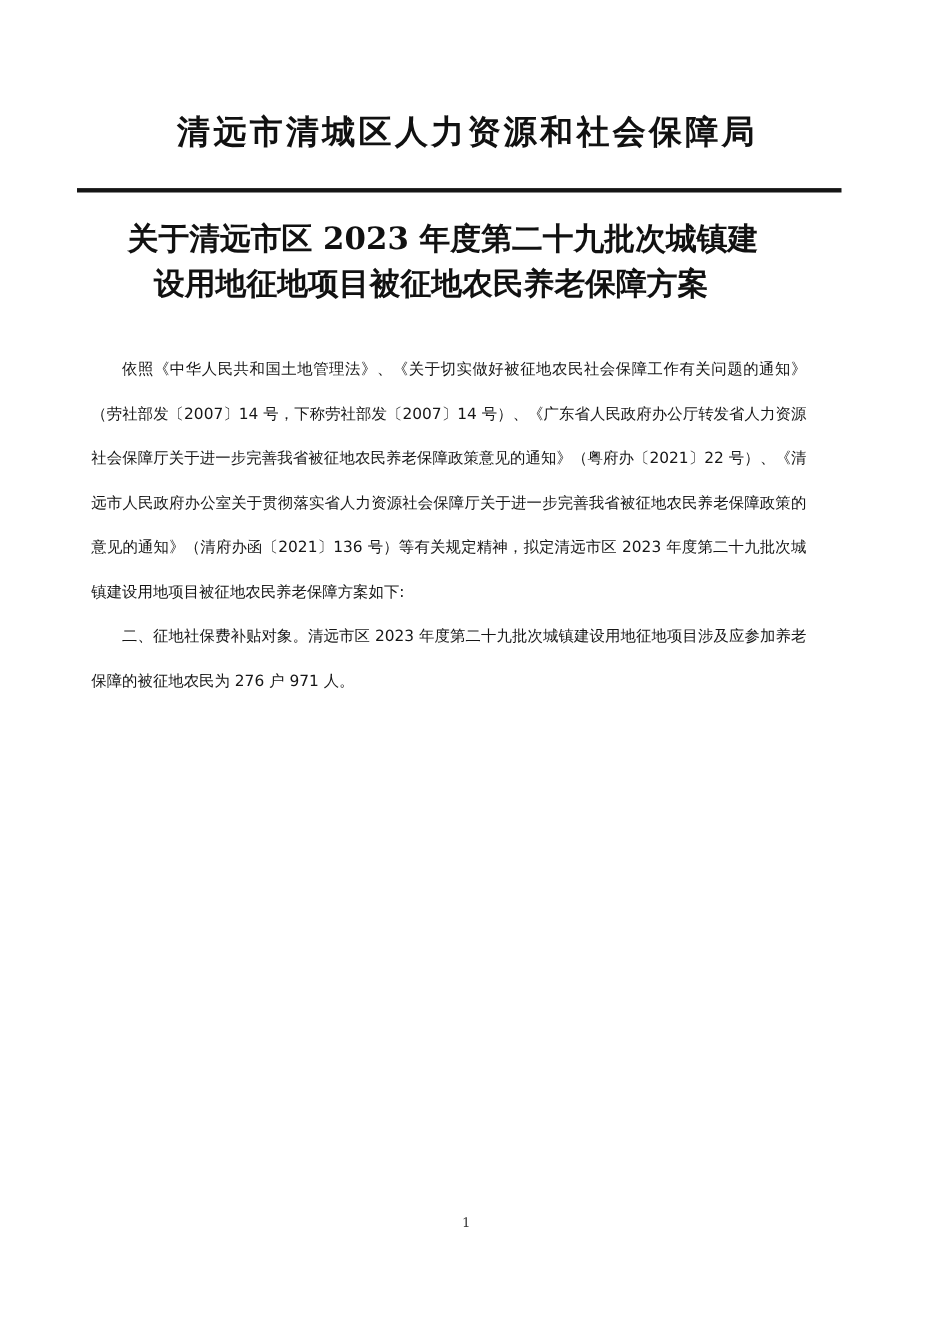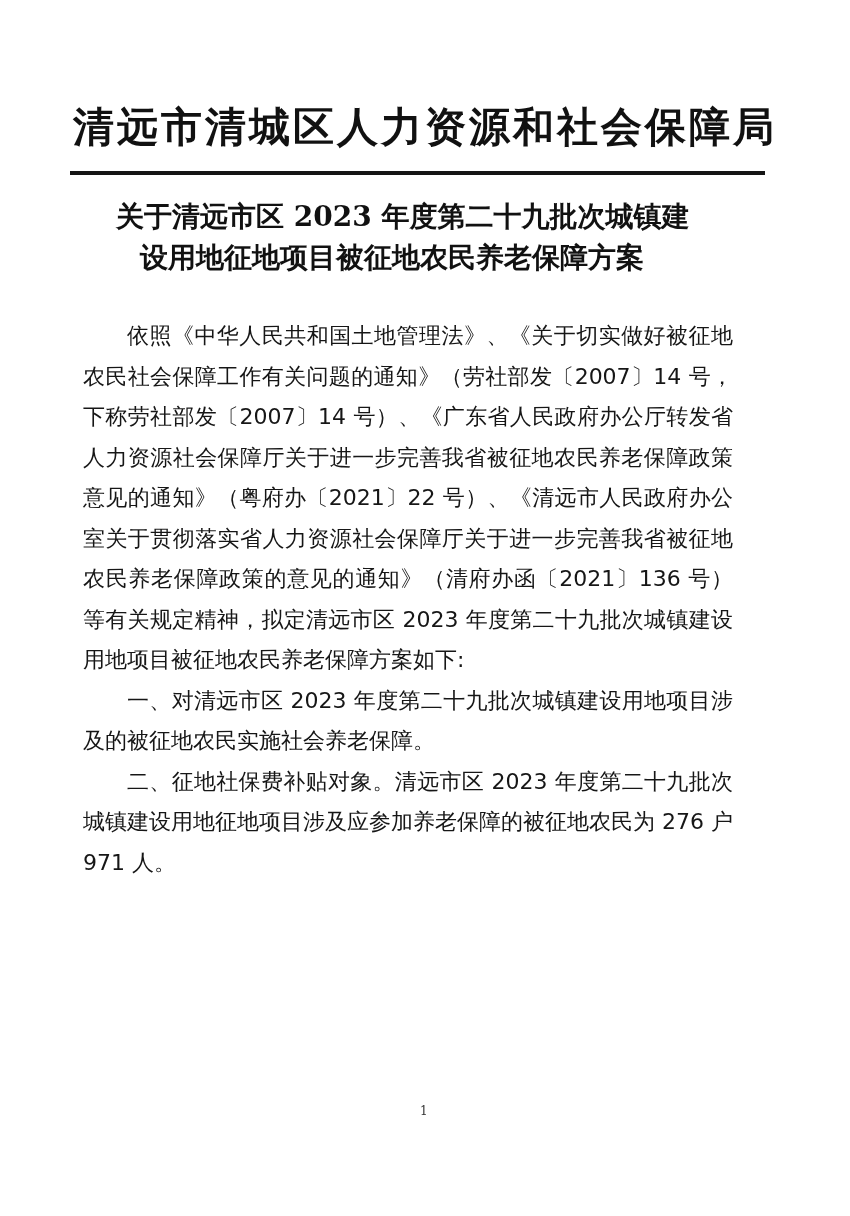--- a/index.html
+++ b/index.html
@@ -3,54 +3,53 @@
 <meta charset="utf-8">
 <style>
   html, body { margin: 0; padding: 0; }
   body {
     width: 850px; height: 1216px; background: #ffffff; position: relative;
     overflow: hidden; color: #111;
     font-family: "DejaVu Serif", "Liberation Serif", serif;
   }
   .header {
     position: absolute; left: 0; top: 100px; width: 850px; text-align: center;
-    font-family: "DejaVu Serif", serif; font-weight: bold; font-size: 41px;
+    font-family: "DejaVu Serif", serif; font-weight: bold; font-size: 30px;
     letter-spacing: 3px; color: #111;
   }
   .rule {
     position: absolute; left: 70px; top: 171px; width: 695px; height: 4px;
     background: #151515;
   }
   .title {
     position: absolute; left: 0; width: 850px;
     font-family: "DejaVu Serif", serif; font-weight: bold; font-size: 28px;
     letter-spacing: 0px; color: #111;
   }
   .title.l1 { top: 198px; left: 116px; }
   .title.l2 { top: 239px; left: 140px; }
   .body-text {
     position: absolute; left: 83px; top: 316px; width: 650px;
-    font-family: "DejaVu Sans", sans-serif; font-size: 22px; line-height: 40.5px;
+    font-family: "DejaVu Sans", sans-serif; font-size: 14px; line-height: 40.5px;
     color: #161616;
   }
   .body-text p { margin: 0; text-align: justify; }
   .body-text p.indent { text-indent: 2em; }
   .page-number {
     position: absolute; left: 420px; top: 1104px; font-size: 12px;
     font-family: "DejaVu Serif", serif; color: #333;
   }
 </style>
 </head>
 <body>
 
 <div class="header">清远市清城区人力资源和社会保障局</div>
 <div class="rule"></div>
 
 <div class="title l1">关于清远市区 2023 年度第二十九批次城镇建</div>
 <div class="title l2">设用地征地项目被征地农民养老保障方案</div>
 
 <div class="body-text">
   <p class="indent">依照《中华人民共和国土地管理法》、《关于切实做好被征地农民社会保障工作有关问题的通知》（劳社部发〔2007〕14 号，下称劳社部发〔2007〕14 号）、《广东省人民政府办公厅转发省人力资源社会保障厅关于进一步完善我省被征地农民养老保障政策意见的通知》（粤府办〔2021〕22 号）、《清远市人民政府办公室关于贯彻落实省人力资源社会保障厅关于进一步完善我省被征地农民养老保障政策的意见的通知》（清府办函〔2021〕136 号）等有关规定精神，拟定清远市区 2023 年度第二十九批次城镇建设用地项目被征地农民养老保障方案如下:</p>
-  <p class="indent">一、对清远市区 2023 年度第二十九批次城镇建设用地项目涉及的被征地农民实施社会养老保障。</p>
   <p class="indent">二、征地社保费补贴对象。清远市区 2023 年度第二十九批次城镇建设用地征地项目涉及应参加养老保障的被征地农民为 276 户 971 人。</p>
 </div>
 
 <div class="page-number">1</div>
 
 </body></html>

